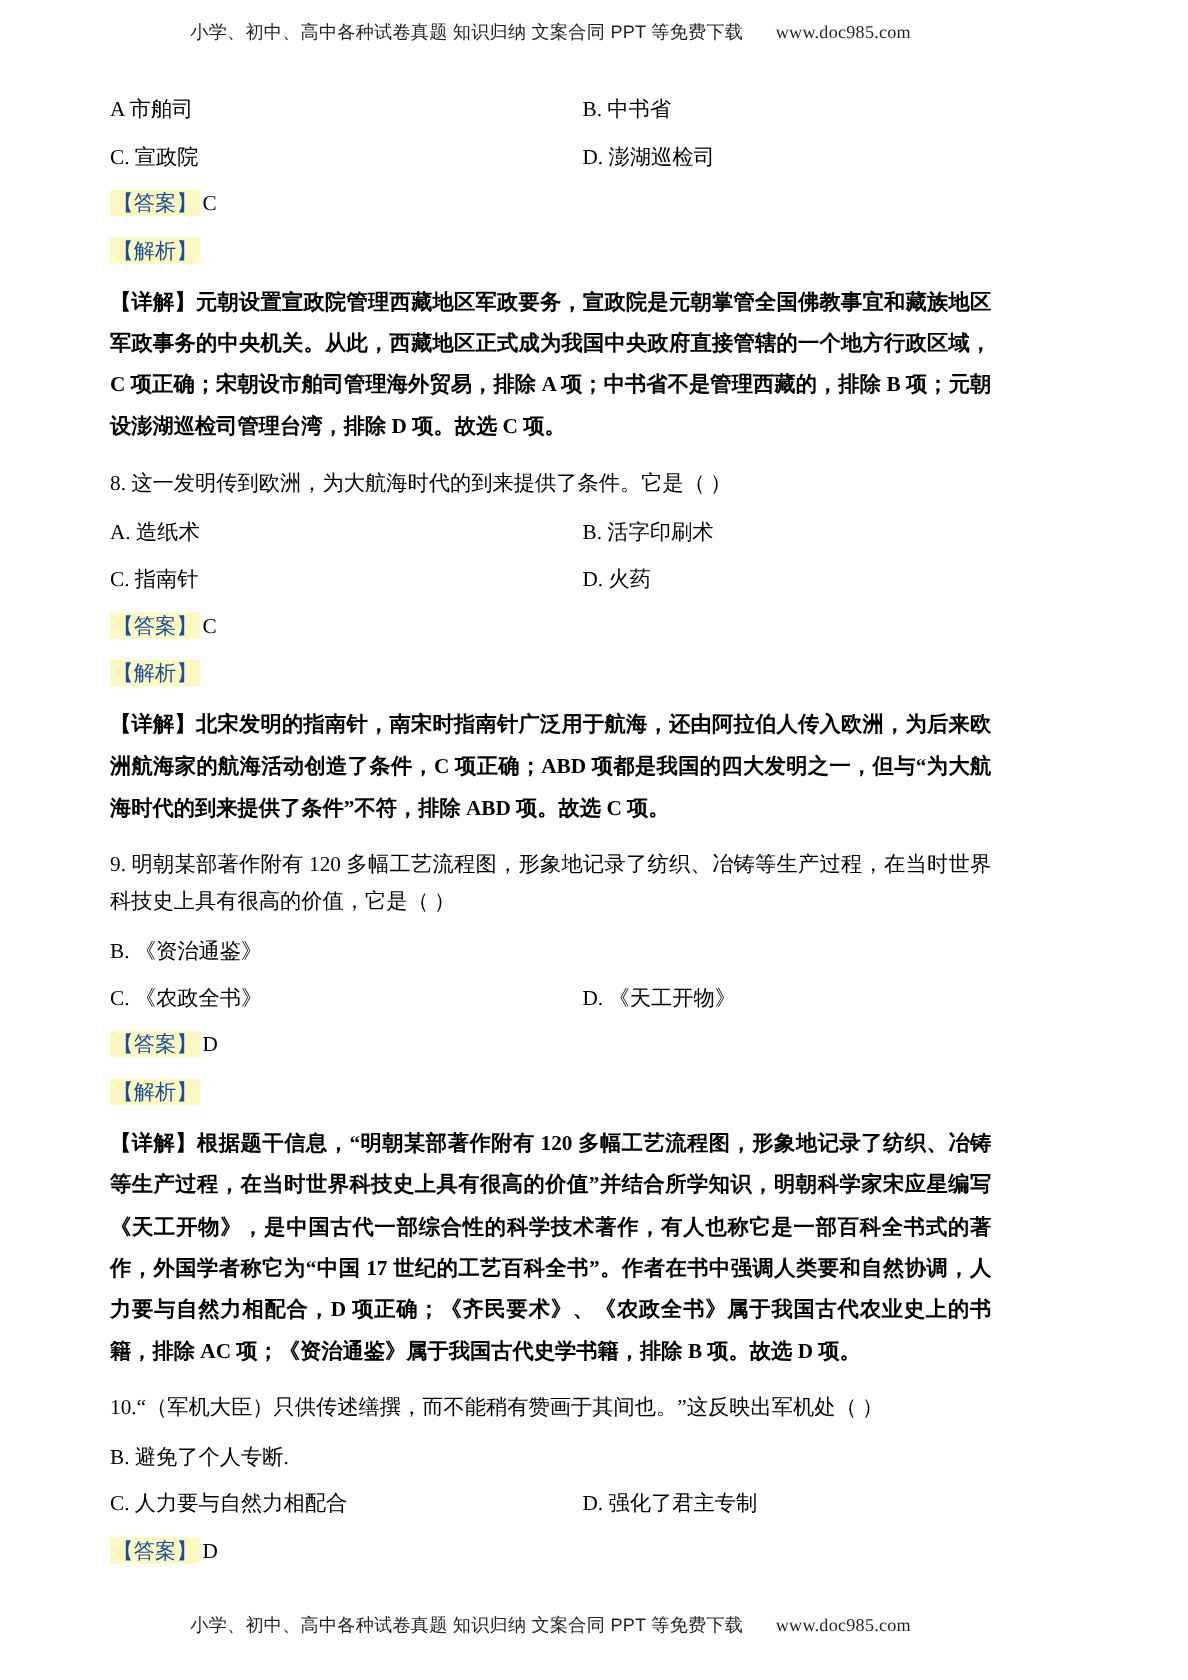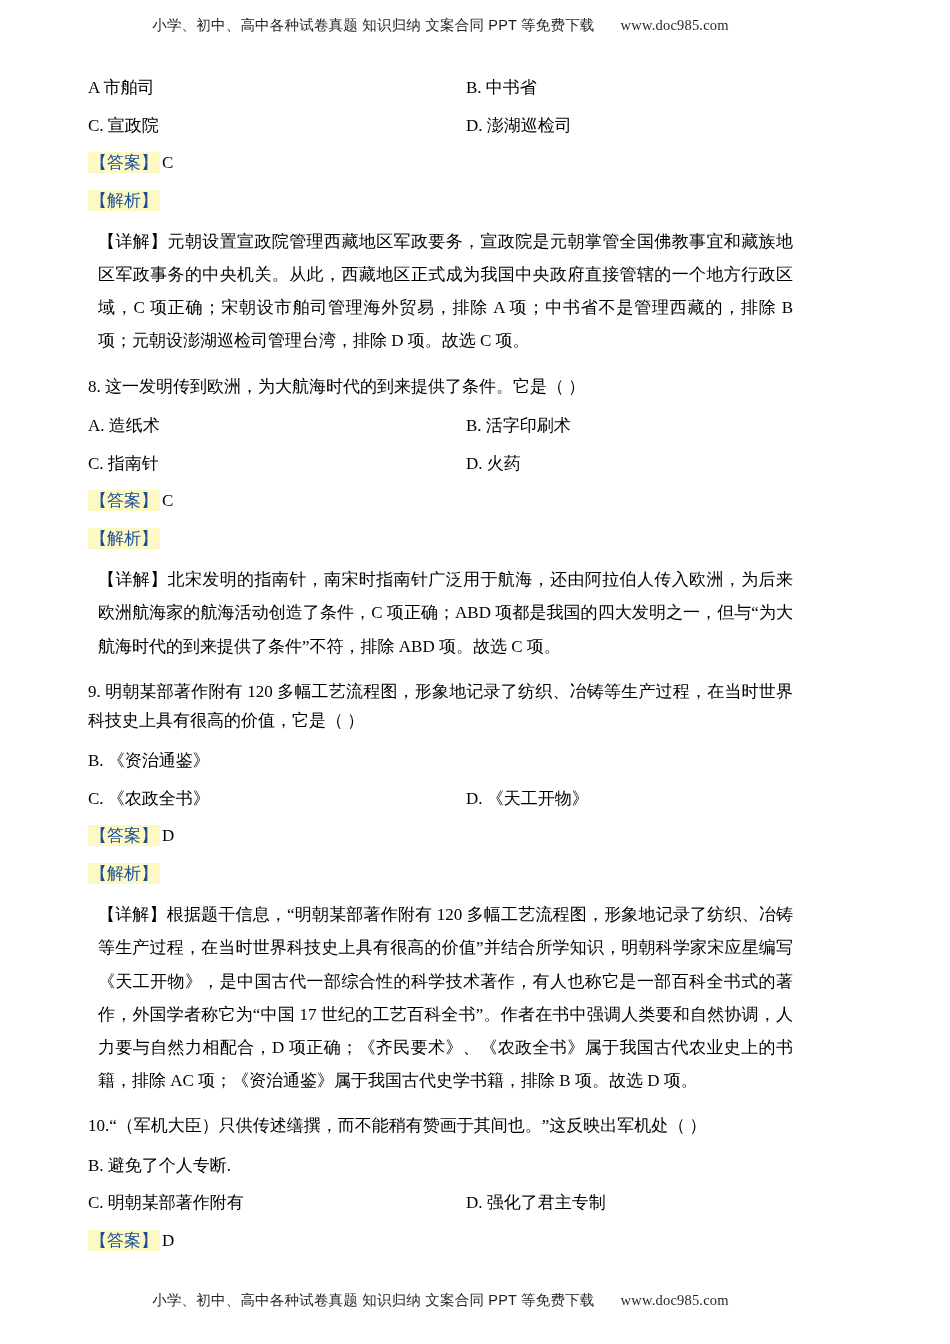--- a/index.html
+++ b/index.html
@@ -75,21 +75,22 @@
     padding: 1px 2px;
   }
   .tag-val {
     color: #000;
     margin-left: 2px;
   }
   .explain {
     font-size: 17px;
     line-height: 1.95;
     text-align: justify;
-    margin: 0 0 14px 10px;
+    margin: 0 0 14px 0;
+    font-weight: bold;
   }
   .explain .lead {
     color: #000;
   }
   .blk {
     margin-bottom: 4px;
   }
 </style>
 </head>
 <body>
@@ -162,21 +163,21 @@
         <span class="lead">【详解】</span><span>根据题干信息，“明朝某部著作附有 120 多幅工艺流程图，形象地记录了纺织、冶铸等生产过程，在当时世界科技史上具有很高的价值”并结合所学知识，明朝科学家宋应星编写《天工开物》，是中国古代一部综合性的科学技术著作，有人也称它是一部百科全书式的著作，外国学者称它为“中国 17 世纪的工艺百科全书”。作者在书中强调人类要和自然协调，人力要与自然力相配合，D 项正确；《齐民要术》、《农政全书》属于我国古代农业史上的书籍，排除 AC 项；《资治通鉴》属于我国古代史学书籍，排除 B 项。故选 D 项。</span>
       </div>
     </div>
 
     <div class="blk">
       <div class="q-stem">10.“（军机大臣）只供传述缮撰，而不能稍有赞画于其间也。”这反映出军机处（  ）</div>
       <div class="options">
         <div class="opt right">B. 避免了个人专断.</div>
       </div>
       <div class="options">
-        <div class="opt left">C. 明朝某部著作附有</div>
+        <div class="opt left">C. 人力要与自然力相配合</div>
         <div class="opt right">D. 强化了君主专制</div>
       </div>
       <div class="tag-line">
         <span class="tag">【答案】</span><span class="tag-val">D</span>
       </div>
     </div>
 
   </div>
 
   <div class="footer-bar">

